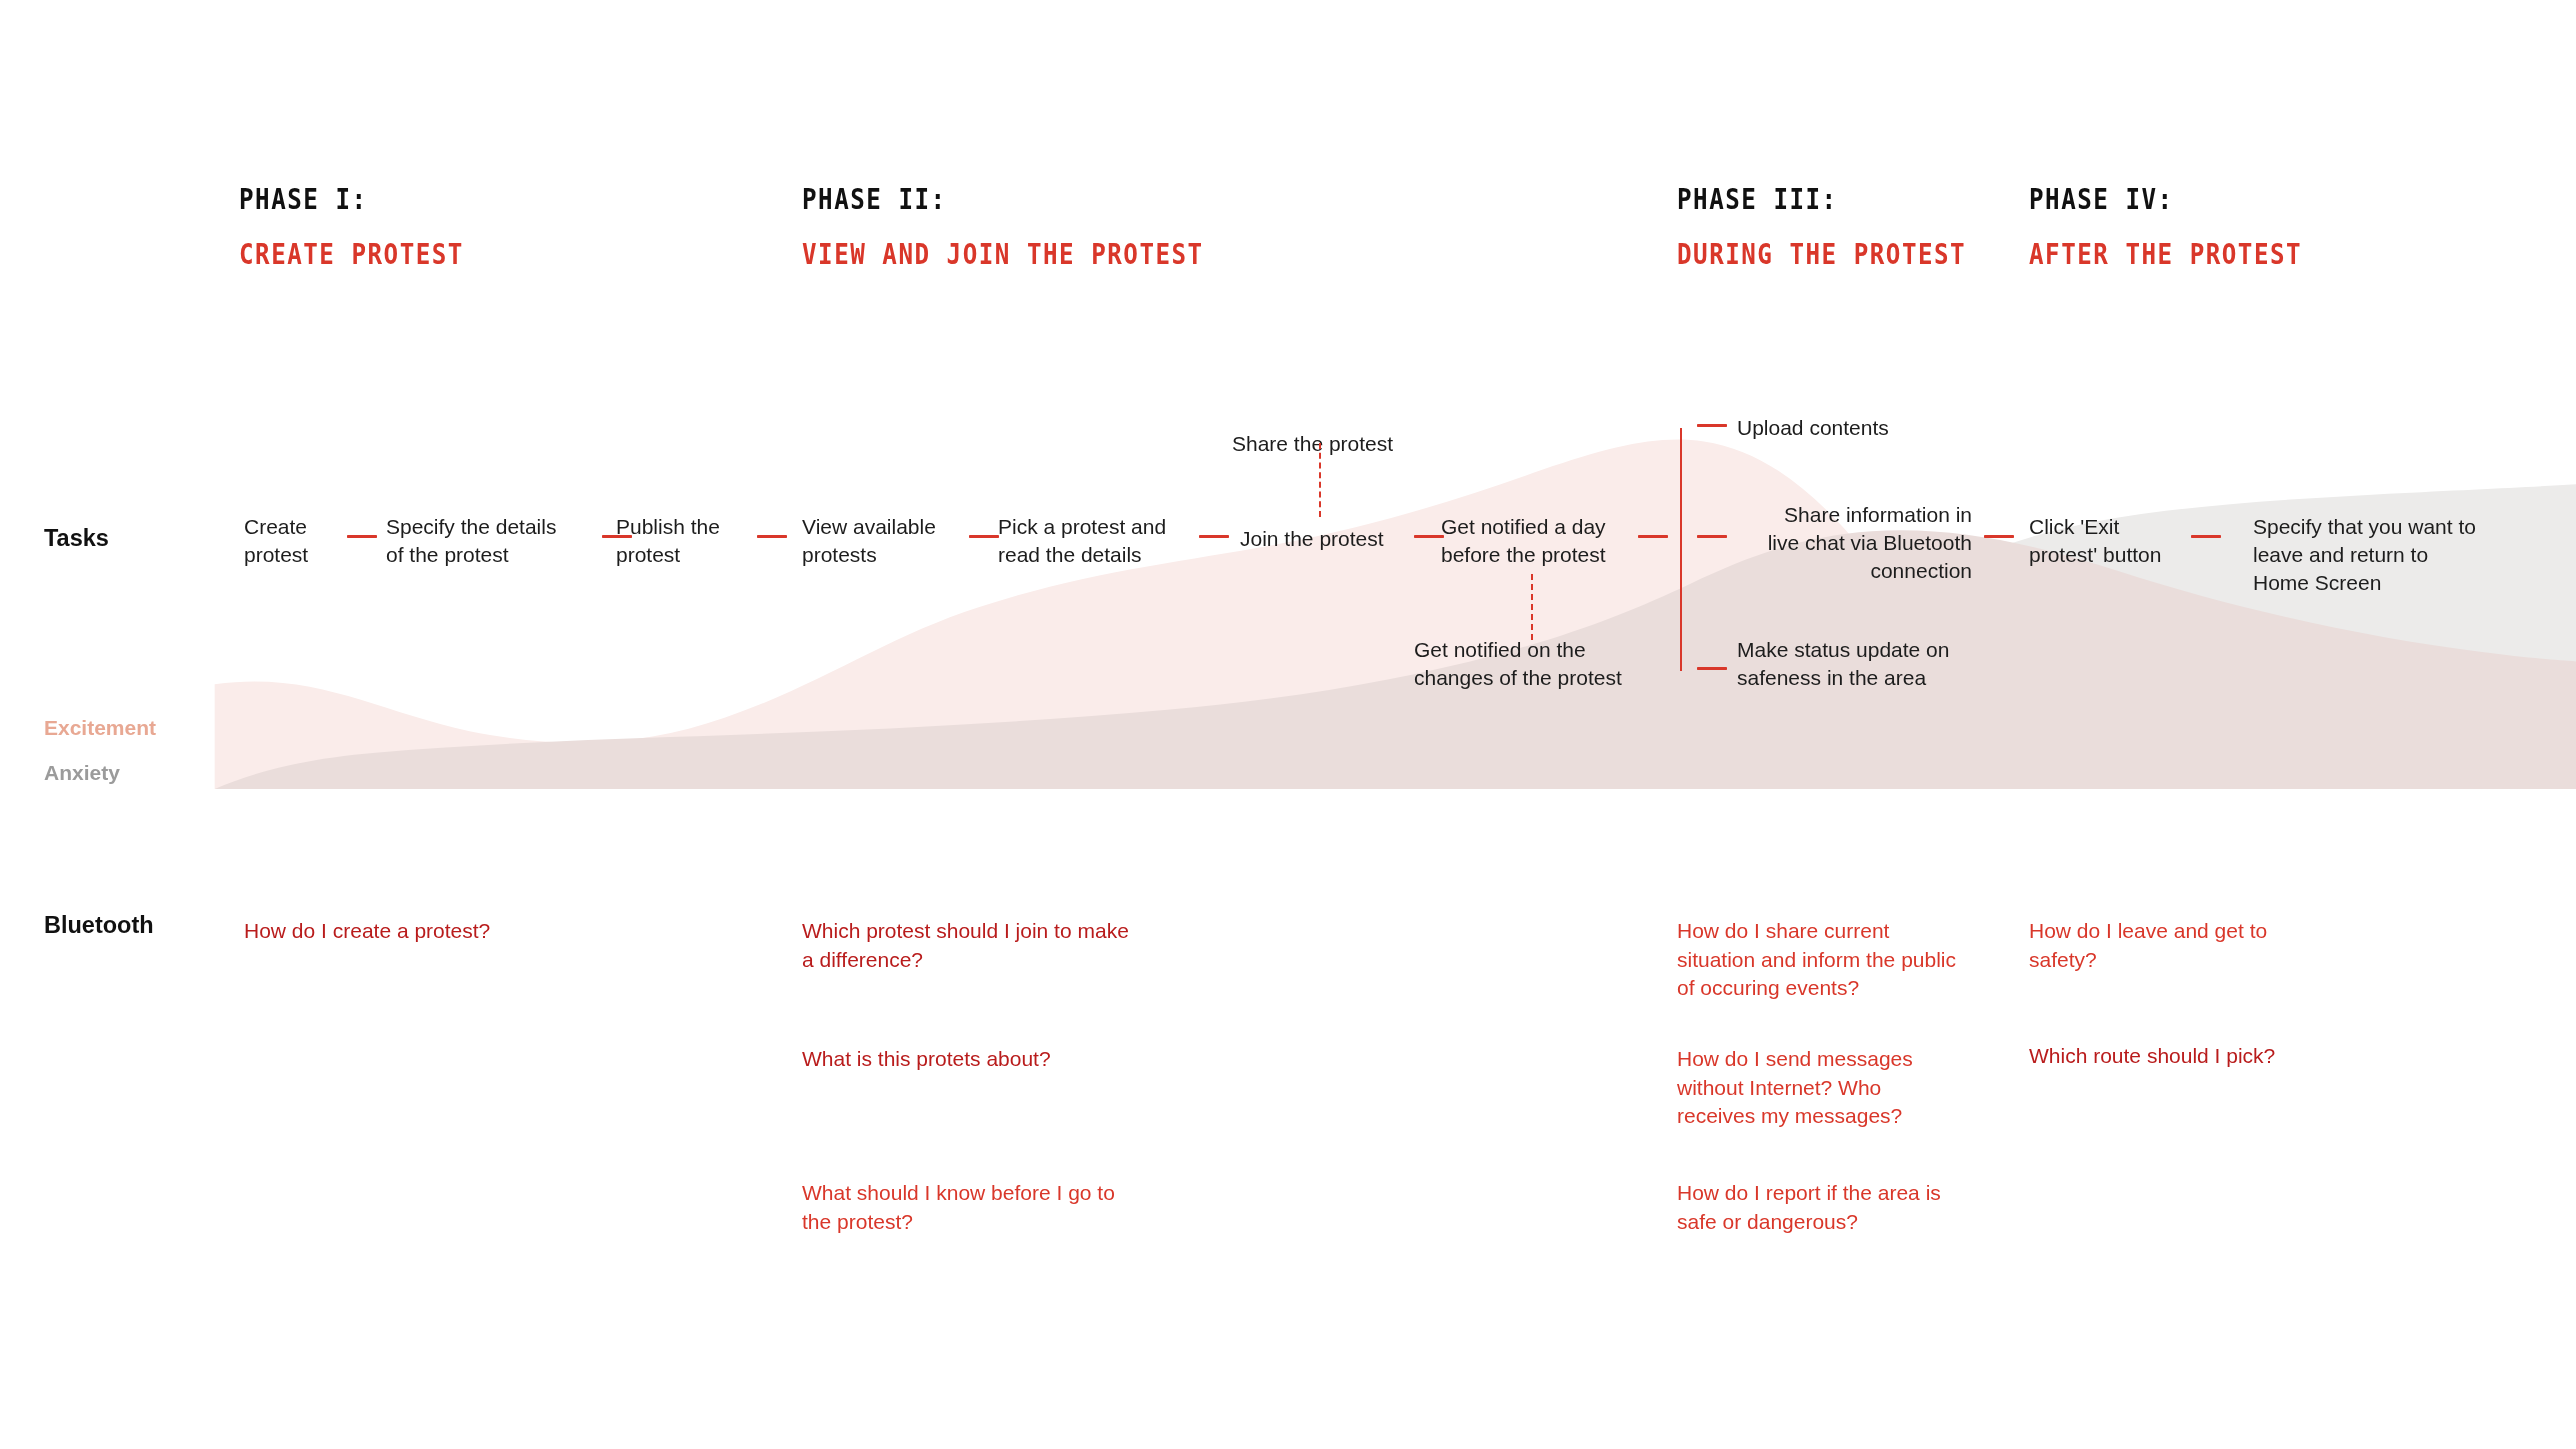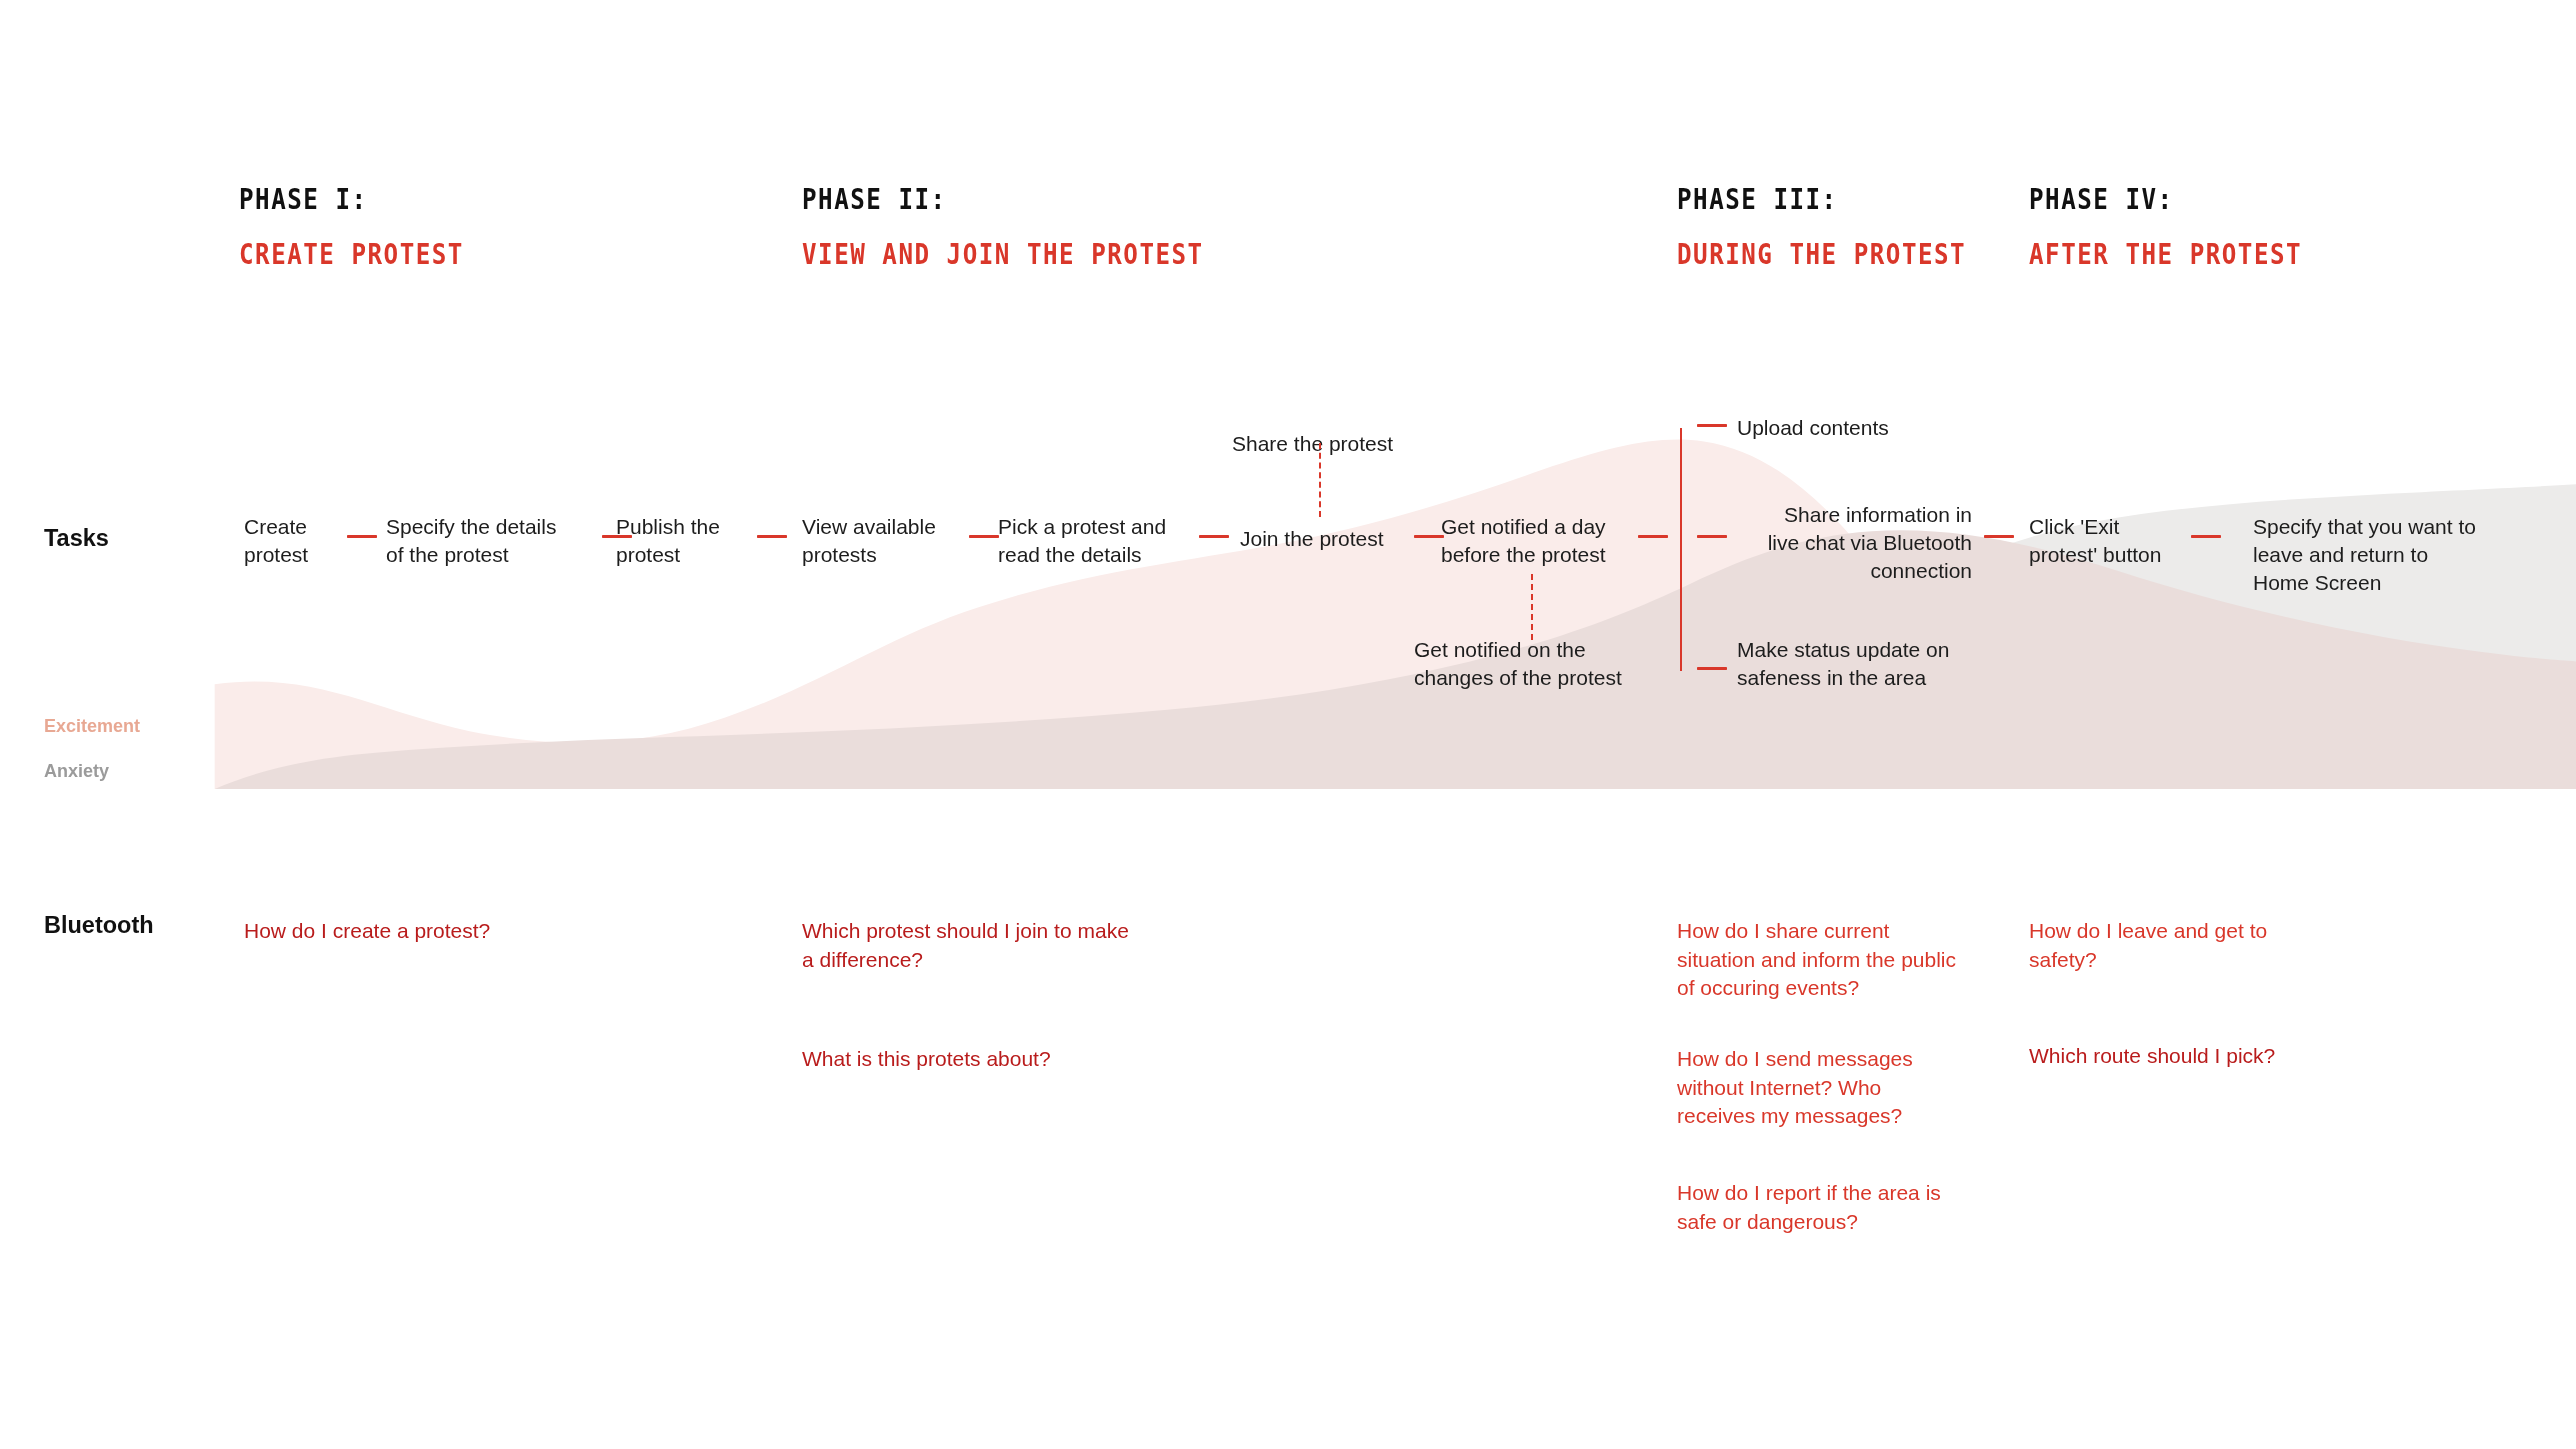--- a/index.html
+++ b/index.html
@@ -23,21 +23,21 @@
     margin-top:27px;
     transform:scaleX(0.88); transform-origin:left center;
   }
 
   
   .row-label {
     position:absolute; font-size:23.5px; font-weight:700;
     color:#111111; white-space:nowrap; line-height:1.15;
   }
   .emo-label {
-    position:absolute; font-size:18px; font-weight:700;
+    position:absolute; font-size:21px; font-weight:700;
     white-space:nowrap; line-height:1.15;
   }
   .emo-exc { color:#E8A893; }
   .emo-anx { color:#9B9B9B; }
 
   
   #curves { position:absolute; left:0; top:0; width:2576px; height:1449px; }
 
   
   .task {
@@ -181,20 +181,22 @@
   <span class="dash" style="left:2191px; top:535px;"></span>
   <div class="task" style="left:2253px; top:513px; width:282px;">Specify that you want to
 leave and return to
 Home Screen</div>
 
   <div class="thought" style="left:244px; top:917px; width:416px;">How do I create a protest?</div>
 
   <div class="thought" style="left:802px; top:917px; width:376px;">Which protest should I join to make
 a difference?</div>
   <div class="thought" style="left:802px; top:1045px; width:376px;">What is this protets about?</div>
+  <div class="thought red" style="left:802px; top:1179px; width:376px;">What should I know before I go to
+the protest?</div>
 
   <div class="thought red" style="left:1677px; top:917px; width:309px;">How do I share current
 situation and inform the public
 of occuring events?</div>
   <div class="thought red" style="left:1677px; top:1179px; width:309px;">How do I report if the area is
 safe or dangerous?</div>
   <div class="thought red" style="left:1677px; top:1045px; width:295px;">How do I send messages
 without Internet? Who
 receives my messages?</div>
 

